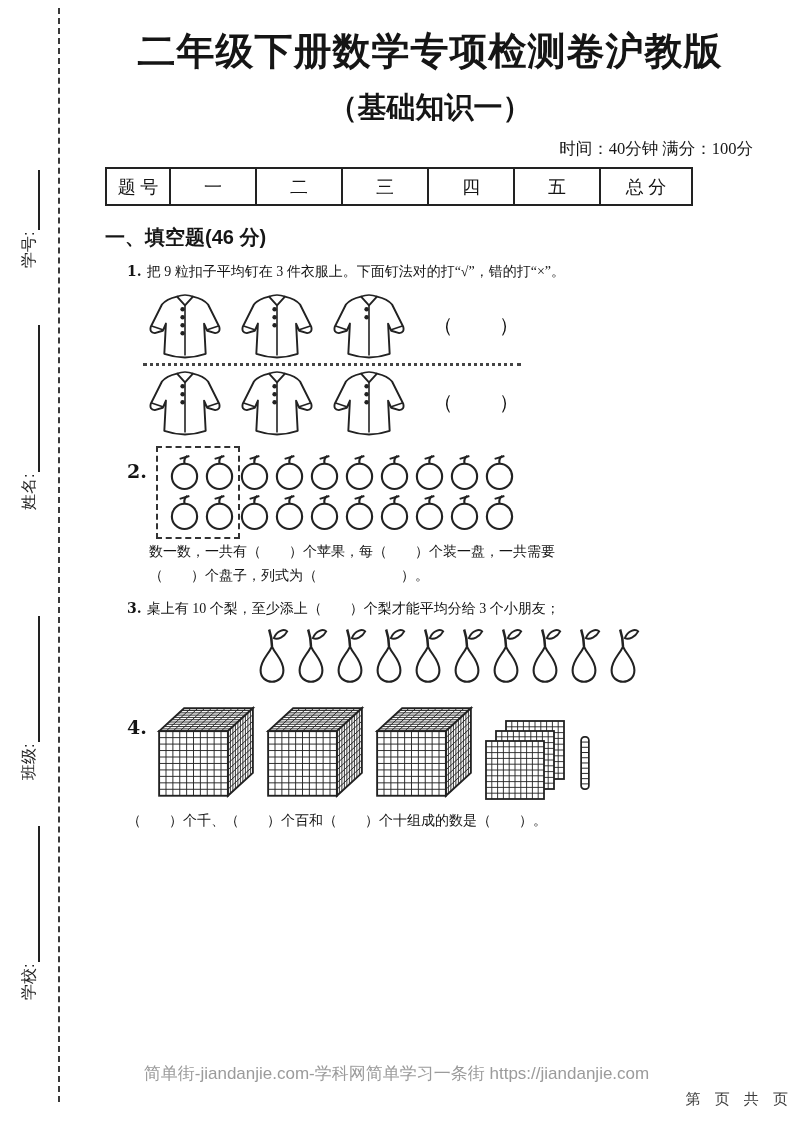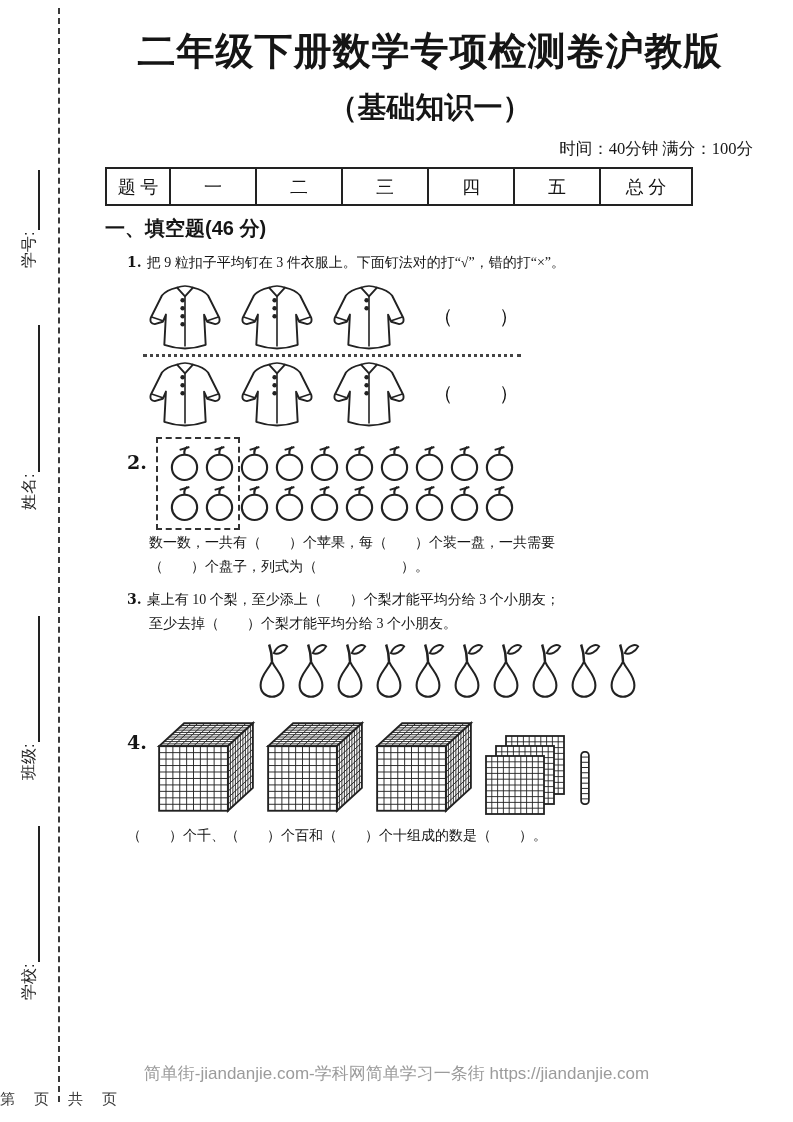--- a/index.html
+++ b/index.html
@@ -18,21 +18,21 @@
   .main{position:absolute;left:105px;top:22px;width:650px;}
   .page-title{margin:6px 0 0 0;text-align:center;font-size:38px;font-weight:900;
     font-family:"Liberation Sans","DejaVu Sans",sans-serif;letter-spacing:1px;line-height:1.25;}
   .page-subtitle{margin:14px 0 0 0;text-align:center;font-size:29px;font-weight:800;
     font-family:"Liberation Sans","DejaVu Sans",sans-serif;line-height:1.2;}
   .exam-meta{margin-top:14px;text-align:right;font-size:16.5px;padding-right:2px;
     font-family:Liberation Serif, serif;}
   table.score{border-collapse:collapse;width:588px;margin-top:7px;table-layout:fixed;}
   table.score td{border:2px solid #222;height:33px;text-align:center;font-size:18px;
     font-family:"Liberation Serif","DejaVu Serif",serif;}
-  .section-heading{margin-top:9px;font-size:20px;font-weight:bold;
+  .section-heading{margin-top:18px;font-size:20px;font-weight:bold;
     font-family:"Liberation Sans","DejaVu Sans",sans-serif;}
   .q-line{margin-top:10px;font-size:14px;line-height:1.55;padding-left:22px;}
   .q-line.cont{margin-top:2px;padding-left:44px;}
   .qnum{font-weight:bold;margin-right:5px;font-family:"DejaVu Serif",serif;}
   
   .coats-fig{margin:8px 0 0 38px;width:378px;}
   .shirt-row{display:flex;align-items:center;}
   .coat{width:84px;height:70px;margin-right:8px;}
   .answer-blank{font-size:20px;margin-left:14px;letter-spacing:2px;}
   .dot-sep{border-top:3px dotted #444;margin:2px 0;width:100%;}
@@ -48,23 +48,23 @@
   .pears-fig{margin:6px 0 0 148px;display:flex;gap:1px;}
   .pear{width:38px;height:64px;}
   
   .blocks-fig{display:flex;align-items:flex-end;gap:9px;margin-left:4px;margin-top:2px;}
   .t-cube{width:100px;height:96px;}
   .h-flat{width:80px;height:80px;margin-left:2px;}
   .t-rod{width:14px;height:60px;margin:0 0 8px 4px;}
   
   .footer-watermark{position:absolute;top:1062px;left:0;width:100%;text-align:center;
     color:#9b9b9b;font-size:17px;font-family:Liberation Sans, sans-serif;}
-  .footer-page{position:absolute;top:1090px;left:0;width:100%;text-align:left;
+  .footer-page{position:absolute;top:1090px;left:0;width:100%;text-align:right;
     color:#3c3c3c;font-size:15px;letter-spacing:5px;
-    font-family:Liberation Mono, monospace;}
+    font-family:Liberation Sans, sans-serif;}
 </style>
 </head>
 <body>
 
 <div class="cut-line"></div>
 
 <div class="side-field" style="top:268px;">
   <span>学号:</span>
   <span class="blank" style="width:60px"></span>
 </div>
@@ -273,21 +273,20 @@
         </div>
   <div class="dash-box"></div>
       </div>
   </div>
   <div class="q-line cont">数一数，一共有（　　）个苹果，每（　　）个装一盘，一共需要</div>
   <div class="q-line cont">（　　）个盘子，列式为（　　　　　　）。</div>
 
   <div class="q-line" style="margin-top:12px">
     <span class="qnum">3.</span><span>桌上有 10 个梨，至少添上（　　）个梨才能平均分给 3 个小朋友；</span>
   </div>
-  <div class="q-line cont">至少去掉（　　）个梨才能平均分给 3 个小朋友。</div>
   <div class="pears-fig" id="pears-fig">
       <svg class="pear" viewBox="0 0 40 66">
     <path d="M20,21 C16,30 8,35 8,46 C8,62 32,62 32,46 C32,35 24,30 20,21 Z" fill="#fff" stroke="#222" stroke-width="2.2"></path>
     <path d="M20,21 C20,13 19,9 17,3" fill="none" stroke="#222" stroke-width="2.6"></path>
     <path d="M22,12 C25,4 33,2 36,5 C33,11 26,14 22,12 Z" fill="#fff" stroke="#222" stroke-width="2"></path>
       </svg>
       <svg class="pear" viewBox="0 0 40 66">
     <path d="M20,21 C16,30 8,35 8,46 C8,62 32,62 32,46 C32,35 24,30 20,21 Z" fill="#fff" stroke="#222" stroke-width="2.2"></path>
     <path d="M20,21 C20,13 19,9 17,3" fill="none" stroke="#222" stroke-width="2.6"></path>
     <path d="M22,12 C25,4 33,2 36,5 C33,11 26,14 22,12 Z" fill="#fff" stroke="#222" stroke-width="2"></path>

